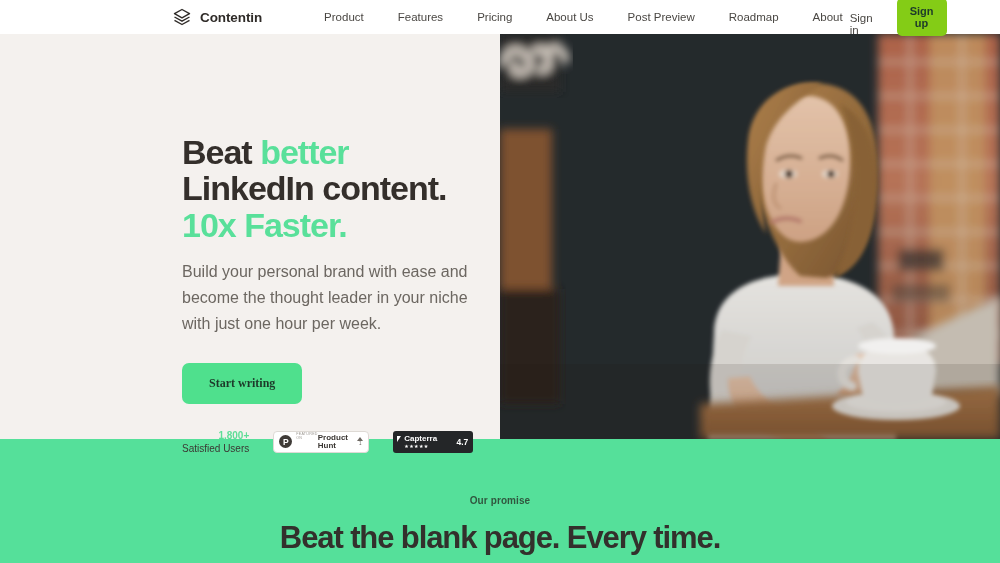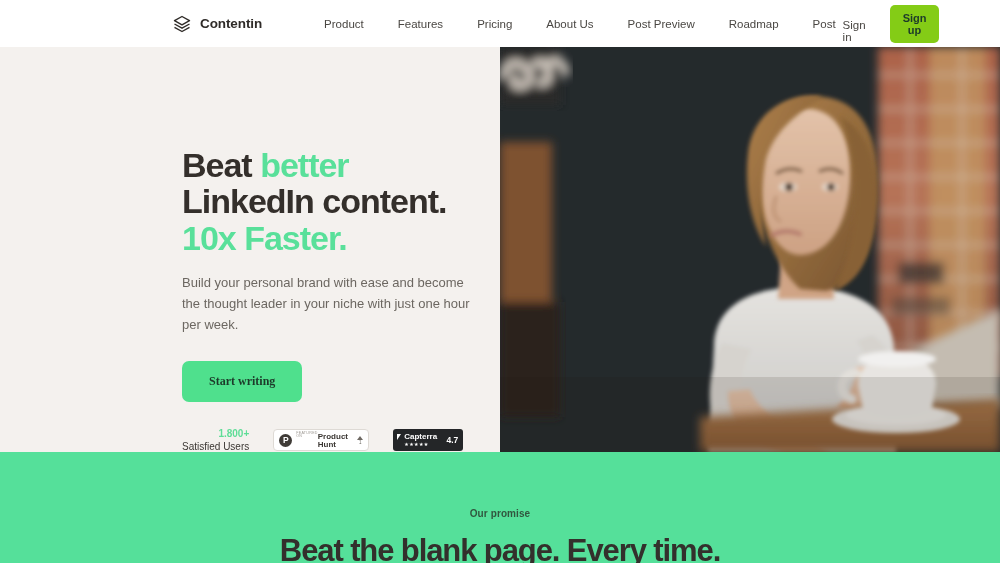--- a/index.html
+++ b/index.html
@@ -6,21 +6,21 @@
   * { margin:0; padding:0; box-sizing:border-box; }
   html, body { width:1000px; height:563px; overflow:hidden; }
   body {
     font-family: "Liberation Sans", sans-serif;
     background:#ffffff;
     -webkit-font-smoothing:antialiased;
   }
 
   
   .header {
-    height:47px;
+    height:34px;
     background:#ffffff;
     display:flex;
     align-items:center;
     padding:0 172px 0 172px;
     position:relative;
     z-index:10;
   }
   .brand { display:flex; align-items:center; gap:8px; flex:0 0 auto; }
   .brand-icon { width:20px; height:20px; display:block; }
   .brand-name {
@@ -86,21 +86,21 @@
     font-size:34px;
     line-height:1.07;
     font-weight:bold;
     color:#342f2b;
     letter-spacing:-1.0px;
     max-width:300px;
   }
   .hero-title .accent { color:#59e09a; }
   .hero-sub {
     margin-top:16px;
-    font-size:13px;
+    font-size:16px;
     line-height:1.62;
     color:#6c6761;
     max-width:290px;
   }
   .cta-btn {
     margin-top:26px;
     background:#4fe08d;
     color:#1d3a2a;
     font-size:12px;
     font-weight:bold;
@@ -175,21 +175,21 @@
   }
   .ph-arrow {
     width:0;height:0;
     border-left:3px solid transparent;
     border-right:3px solid transparent;
     border-bottom:4px solid #6d6862;
   }
   .ph-num { font-size:4.5px; color:#6d6862; margin-top:1px; }
 
   .cap-badge {
-    width:70px; height:22px;
+    width:80px; height:22px;
     background:#242628;
     border-radius:3px;
     display:flex;
     align-items:center;
     padding:0 5px 0 4px;
     gap:3px;
     position:relative;
   }
   .cap-flag {
     width:0;height:0;
@@ -254,21 +254,21 @@
     <span class="brand-name">Contentin</span>
   </div>
 
   <nav class="nav">
     <a class="nav-link">Product</a>
     <a class="nav-link">Features</a>
     <a class="nav-link">Pricing</a>
     <a class="nav-link">About Us</a>
     <a class="nav-link">Post Preview</a>
     <a class="nav-link">Roadmap</a>
-    <a class="nav-link">Post</a>
+    <a class="nav-link">About</a>
   </nav>
 
   <div class="header-actions">
     <a class="signin-link">Sign in</a>
     <button class="signup-btn">Sign up</button>
   </div>
 </div>
 
 <section class="hero">
 

